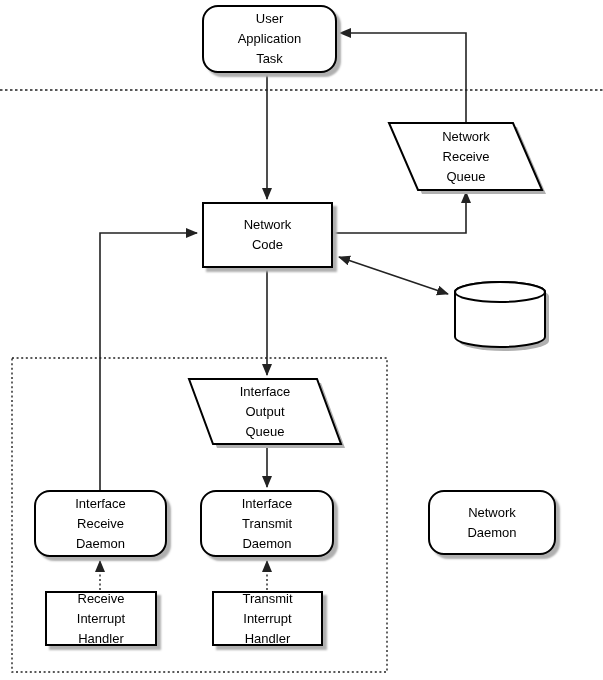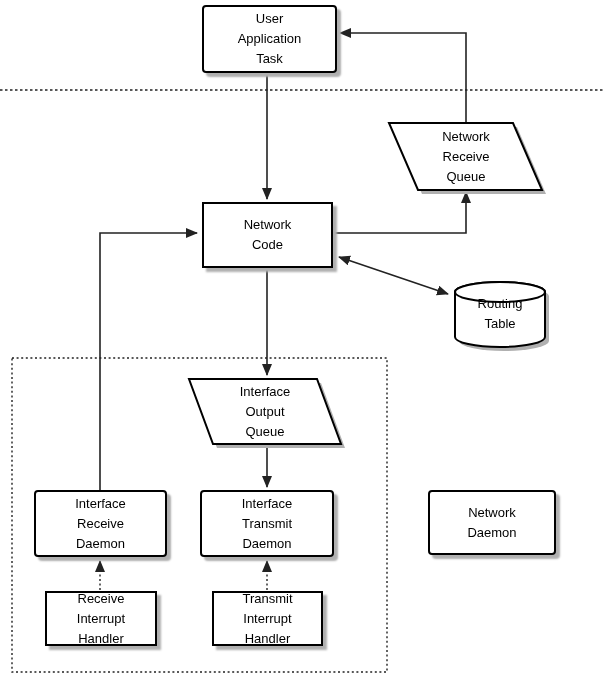--- a/index.html
+++ b/index.html
@@ -25,21 +25,21 @@
     align-items: center;
     justify-content: center;
     text-align: center;
     font-size: 13px;
     line-height: 20px;
     color: #000000;
     white-space: pre-line;
     box-shadow: 4px 4px 2px #b0b0b0;
     z-index: 2;
   }
-  .rounded { border-radius: 4px; }
+  .rounded { border-radius: 16px; }
   .shape-label {
     position: absolute;
     display: flex;
     align-items: center;
     justify-content: center;
     text-align: center;
     font-size: 13px;
     line-height: 20px;
     color: #000000;
     white-space: pre-line;
@@ -110,16 +110,14 @@
 Handler</div>
 
   <div class="shape-label" style="left:401px; top:127px; width:130px; height:60px;">Network
 Receive
 Queue</div>
 
   <div class="shape-label" style="left:200px; top:382px; width:130px; height:60px;">Interface
 Output
 Queue</div>
 
-  <div class="shape-label" style="left:455px; top:293px; width:90px; height:42px;">Routing
-Table</div>
 
 </div>
 
 </body></html>

